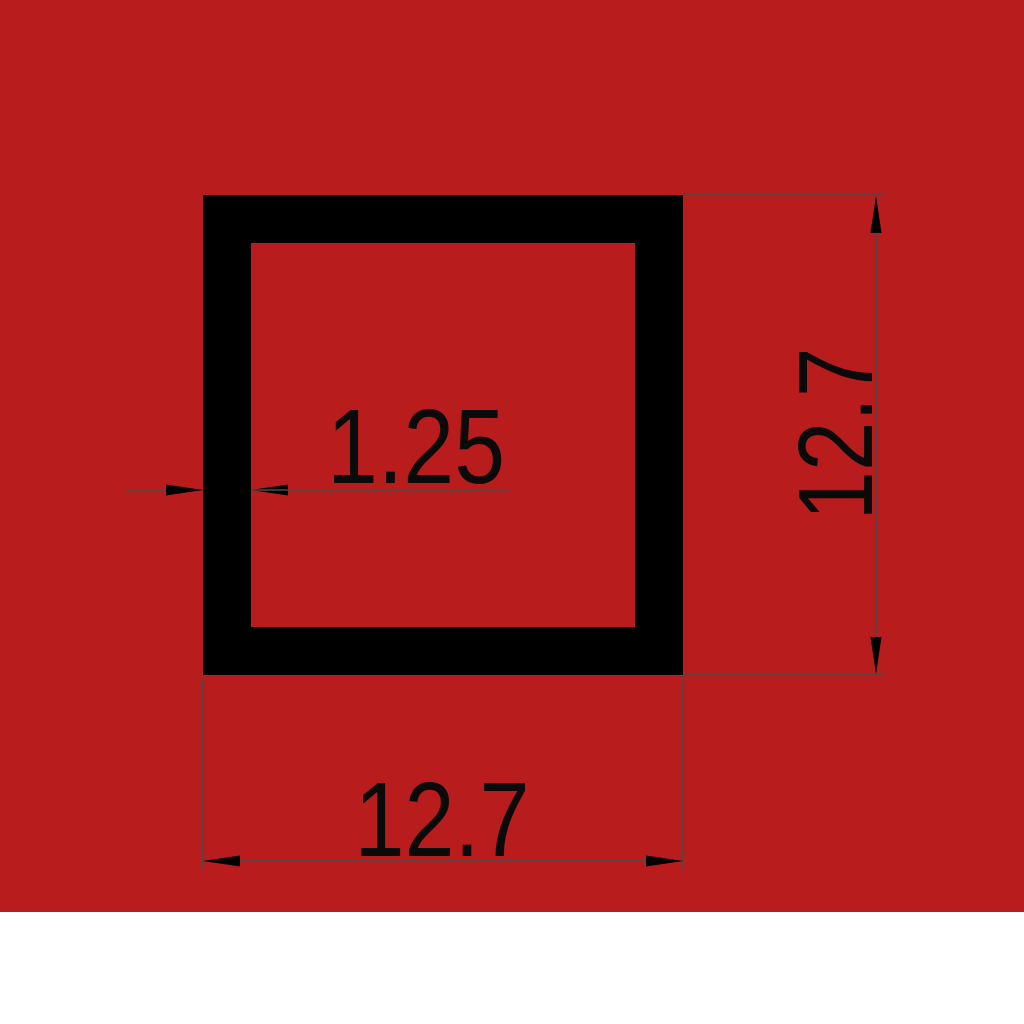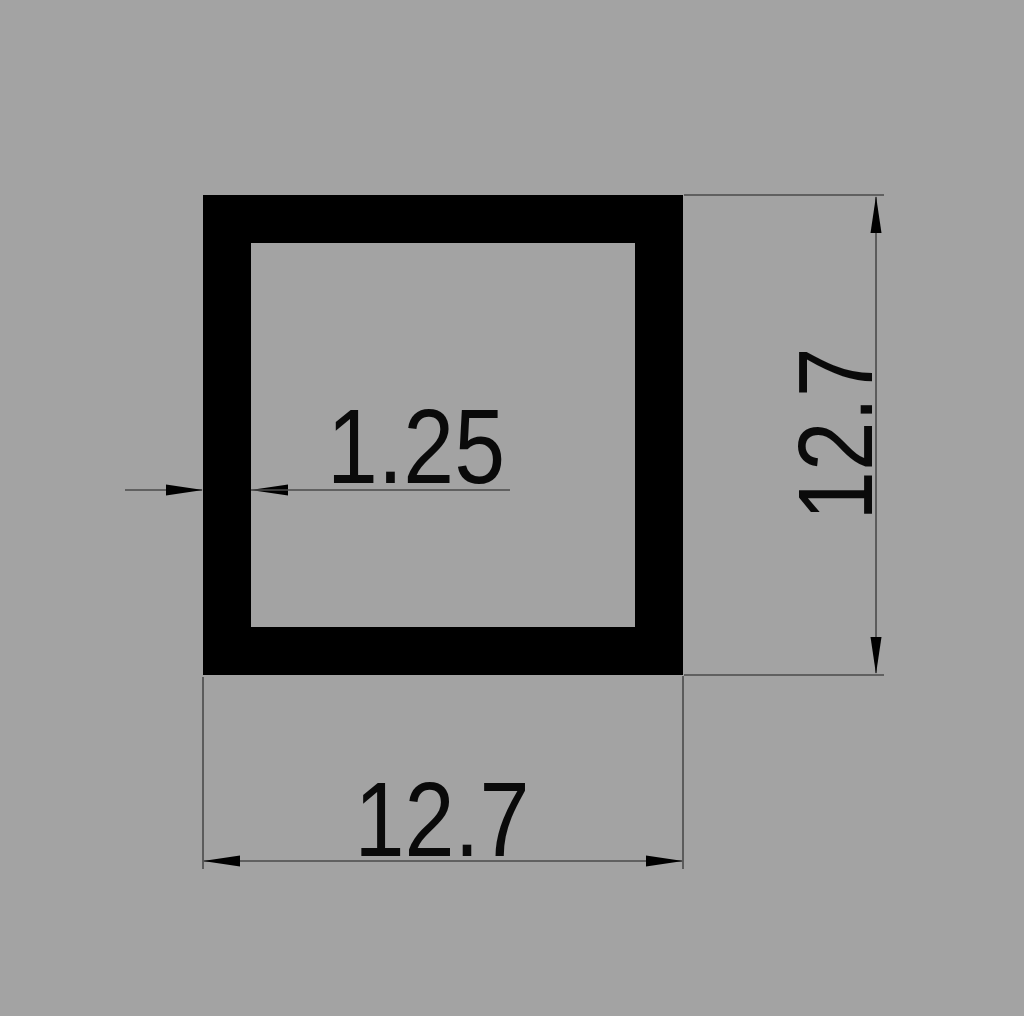--- a/index.html
+++ b/index.html
@@ -6,22 +6,22 @@
     margin: 0;
     padding: 0;
     background: #ffffff;
     width: 1024px;
     height: 1024px;
     overflow: hidden;
   }
   .canvas {
     position: relative;
     width: 1024px;
-    height: 1016px;
-    background: #a3a3a3;
+    height: 912px;
+    background: #b91c1c;
   }
   svg {
     display: block;
   }
   .dim-text {
     font-family: "Liberation Sans", sans-serif;
     font-size: 105px;
     fill: #0a0a0a;
   }
   .thin-line {

